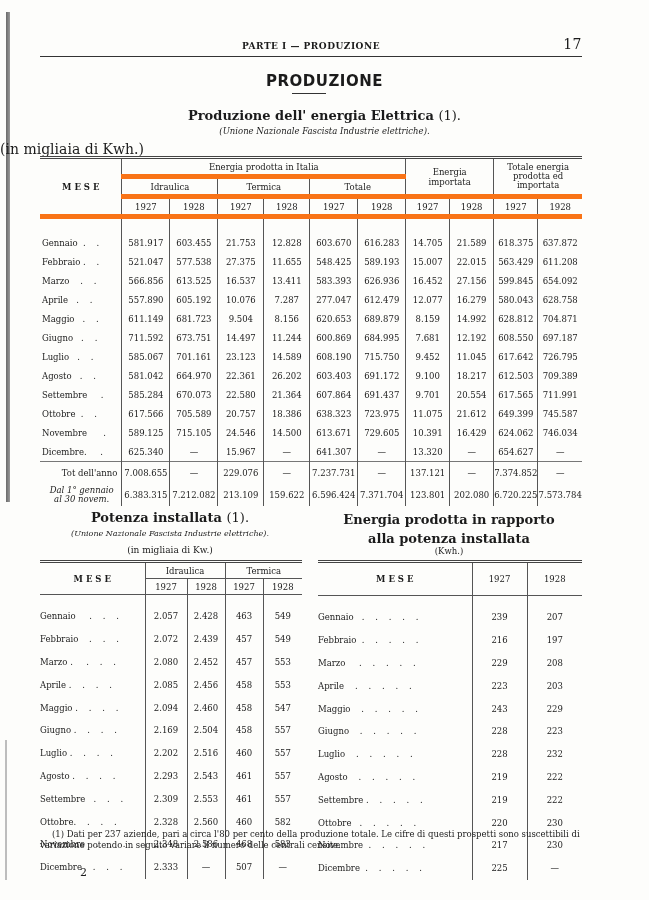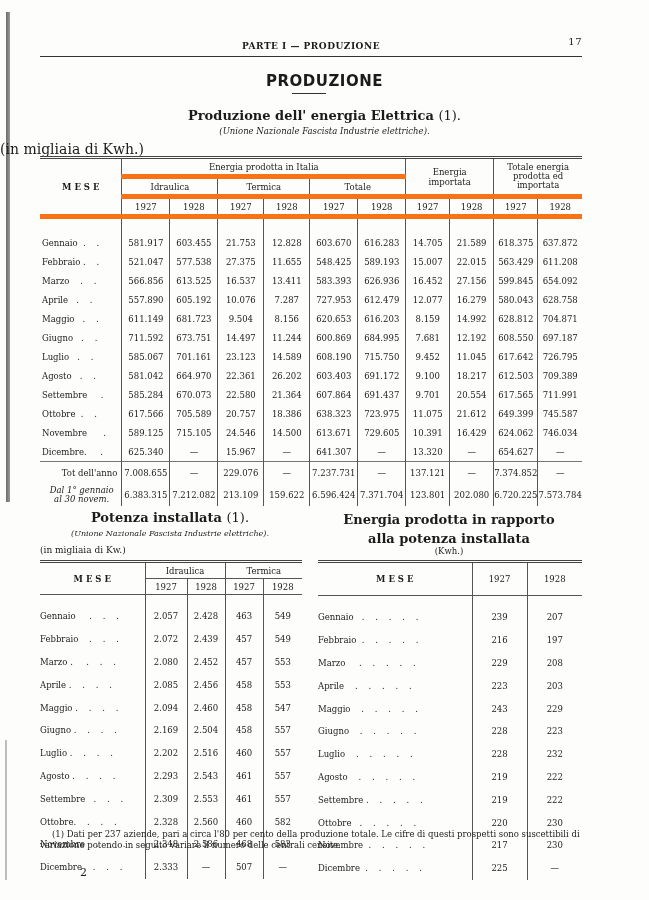--- a/index.html
+++ b/index.html
@@ -12,21 +12,21 @@
     background:linear-gradient(90deg,#6a6a6a,#9a9a9a);
   }
   .binding2 {
     position:absolute; left:5px; top:740px; width:2px; height:140px; background:#bdbdbd;
   }
   .running-head {
     position:absolute; left:40px; top:38px; width:542px; height:18px;
     border-bottom:1px solid #333; font-size:9px; letter-spacing:0.5px;
   }
   .running-head .center { position:absolute; left:0; right:0; text-align:center; top:3px; font-weight:bold; }
-  .running-head .pnum { position:absolute; right:0; top:-2px; font-size:10px;text-align:right; }
+  .running-head .pnum { position:absolute; right:0; top:-2px; font-size:14px;text-align:right; }
   .main-title {
     position:absolute; left:0; width:649px; top:72px; text-align:center;
     font-family:"DejaVu Sans", sans-serif; font-weight:bold; font-size:15px; letter-spacing:0.5px;
   }
   .title-rule { position:absolute; left:292px; top:93px; width:34px; height:1px; background:#333; }
   .t1-title { position:absolute; left:0; width:649px; top:108px; text-align:center; font-weight:bold; font-size:13px; }
   .t1-title .n { font-weight:normal; }
   .t1-src { position:absolute; left:0; width:649px; top:126px; text-align:center; font-style:italic; font-size:8.5px; }
   .t1-unit { position:absolute; left:0; width:649px; top:141px; text-align:left; font-size:14px; }
 
@@ -39,21 +39,21 @@
   #t1 td { height:19px; text-align:center; }
   #t1 td.m { text-align:left; padding-left:2px; white-space:pre; }
   #t1 tr.first td { padding-top:14px; }
   #t1 tr.sum td { border-top:1px solid #777; }
   #t1 tr.tot td { height:22px; }
   #t1 tr.bottom td { height:22px; }
 
   .t2-title { position:absolute; left:40px; width:260px; top:510px; text-align:center; font-weight:bold; font-size:13px; }
   .t2-title .n { font-weight:normal; }
   .t2-src { position:absolute; left:40px; width:260px; top:529px; text-align:center; font-style:italic; font-size:8px; }
-  .t2-unit { position:absolute; left:40px; width:260px; top:545px; font-size:9px; }
+  .t2-unit { position:absolute; left:40px; width:260px; top:545px; text-align:center; font-size:9px; }
   #t2 { left:40px; top:560px; width:262px; border-top:3px double #444; }
   #t2 th { border-bottom:1px solid #555; height:15px; text-align:center; }
   #t2 .vl { border-left:1px solid #555; }
   #t2 td { height:22.8px; text-align:center; }
   #t2 td.m { text-align:left; white-space:pre; }
   #t2 tr.first td { padding-top:10px; }
 
   .t3-title { position:absolute; left:318px; width:262px; top:510px; text-align:center; font-weight:bold; font-size:13px; line-height:19px; }
   .t3-unit { position:absolute; left:318px; width:262px; top:546px; text-align:center; font-size:8.5px; }
   #t3 { left:318px; top:560px; width:264px; border-top:3px double #444; }
@@ -165,35 +165,35 @@
         <td class="vl">27.156</td>
         <td class="vl">599.845</td>
         <td class="vl">654.092</td>
       </tr>
       <tr>
         <td class="m">Aprile   .    .</td>
         <td class="vl">557.890</td>
         <td class="vl">605.192</td>
         <td class="vl">10.076</td>
         <td class="vl">7.287</td>
-        <td class="vl">727.953</td>
+        <td class="vl">277.047</td>
         <td class="vl">612.479</td>
         <td class="vl">12.077</td>
         <td class="vl">16.279</td>
         <td class="vl">580.043</td>
         <td class="vl">628.758</td>
       </tr>
       <tr>
         <td class="m">Maggio   .    .</td>
         <td class="vl">611.149</td>
         <td class="vl">681.723</td>
         <td class="vl">9.504</td>
         <td class="vl">8.156</td>
         <td class="vl">620.653</td>
-        <td class="vl">616.203</td>
+        <td class="vl">689.879</td>
         <td class="vl">8.159</td>
         <td class="vl">14.992</td>
         <td class="vl">628.812</td>
         <td class="vl">704.871</td>
       </tr>
       <tr>
         <td class="m">Giugno   .    .</td>
         <td class="vl">711.592</td>
         <td class="vl">673.751</td>
         <td class="vl">14.497</td>

